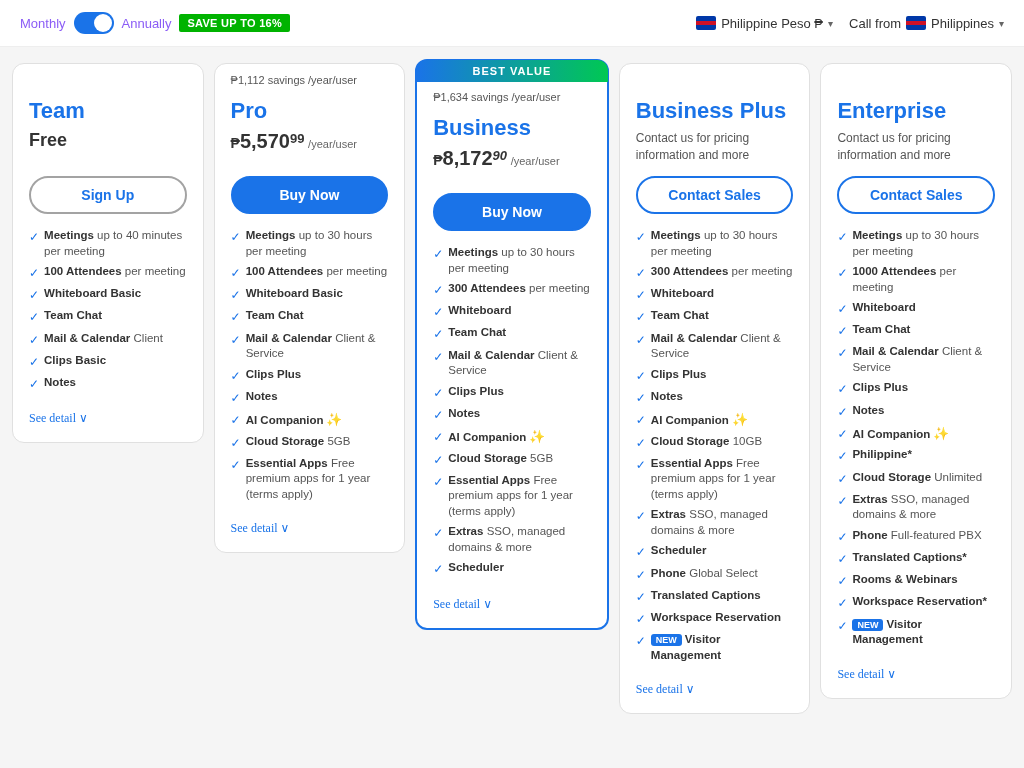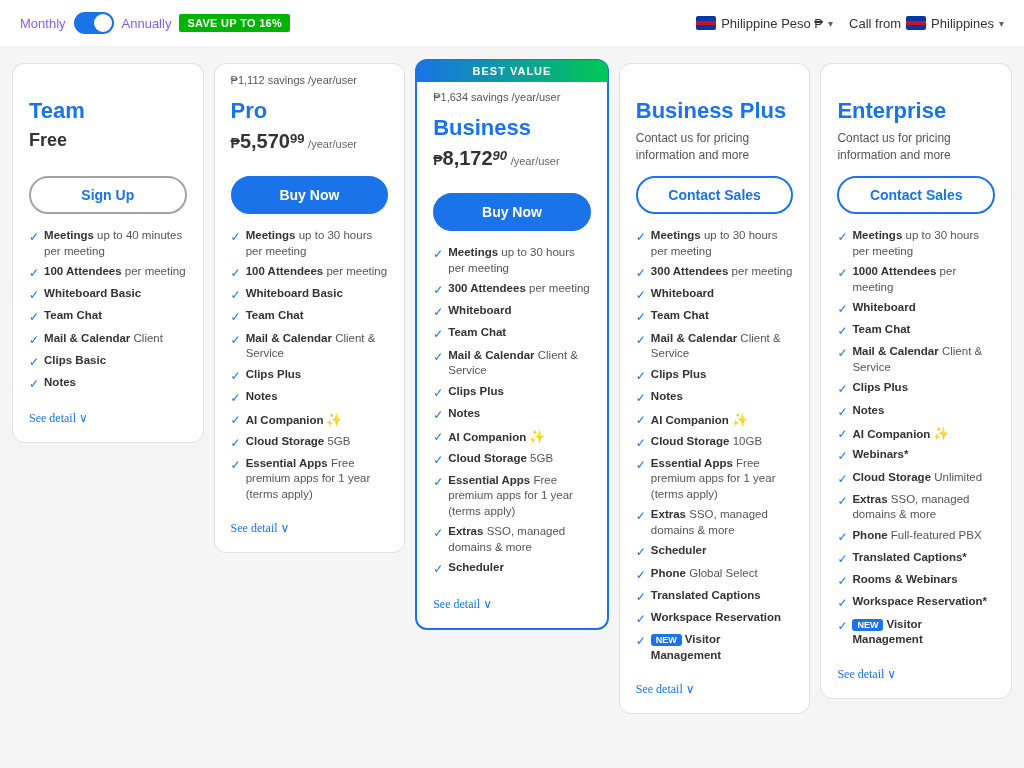--- a/index.html
+++ b/index.html
@@ -503,21 +503,21 @@
         <li>
       <span class="check">✓</span>
       <span><span class="feature-main">Notes</span></span>
         </li>
         <li>
       <span class="check">✓</span>
       <span><span class="feature-main">AI Companion</span> <span class="emoji">✨</span></span>
         </li>
         <li>
       <span class="check">✓</span>
-      <span><span class="feature-main">Webinars*</span></span>
+      <span><span class="feature-main">Philippine*</span></span>
         </li>
         <li>
       <span class="check">✓</span>
       <span><span class="feature-main">Cloud Storage</span> <span class="feature-sub">Unlimited</span></span>
         </li>
         <li>
       <span class="check">✓</span>
       <span><span class="feature-main">Extras</span> <span class="feature-sub">SSO, managed domains &amp; more</span></span>
         </li>
         <li>

